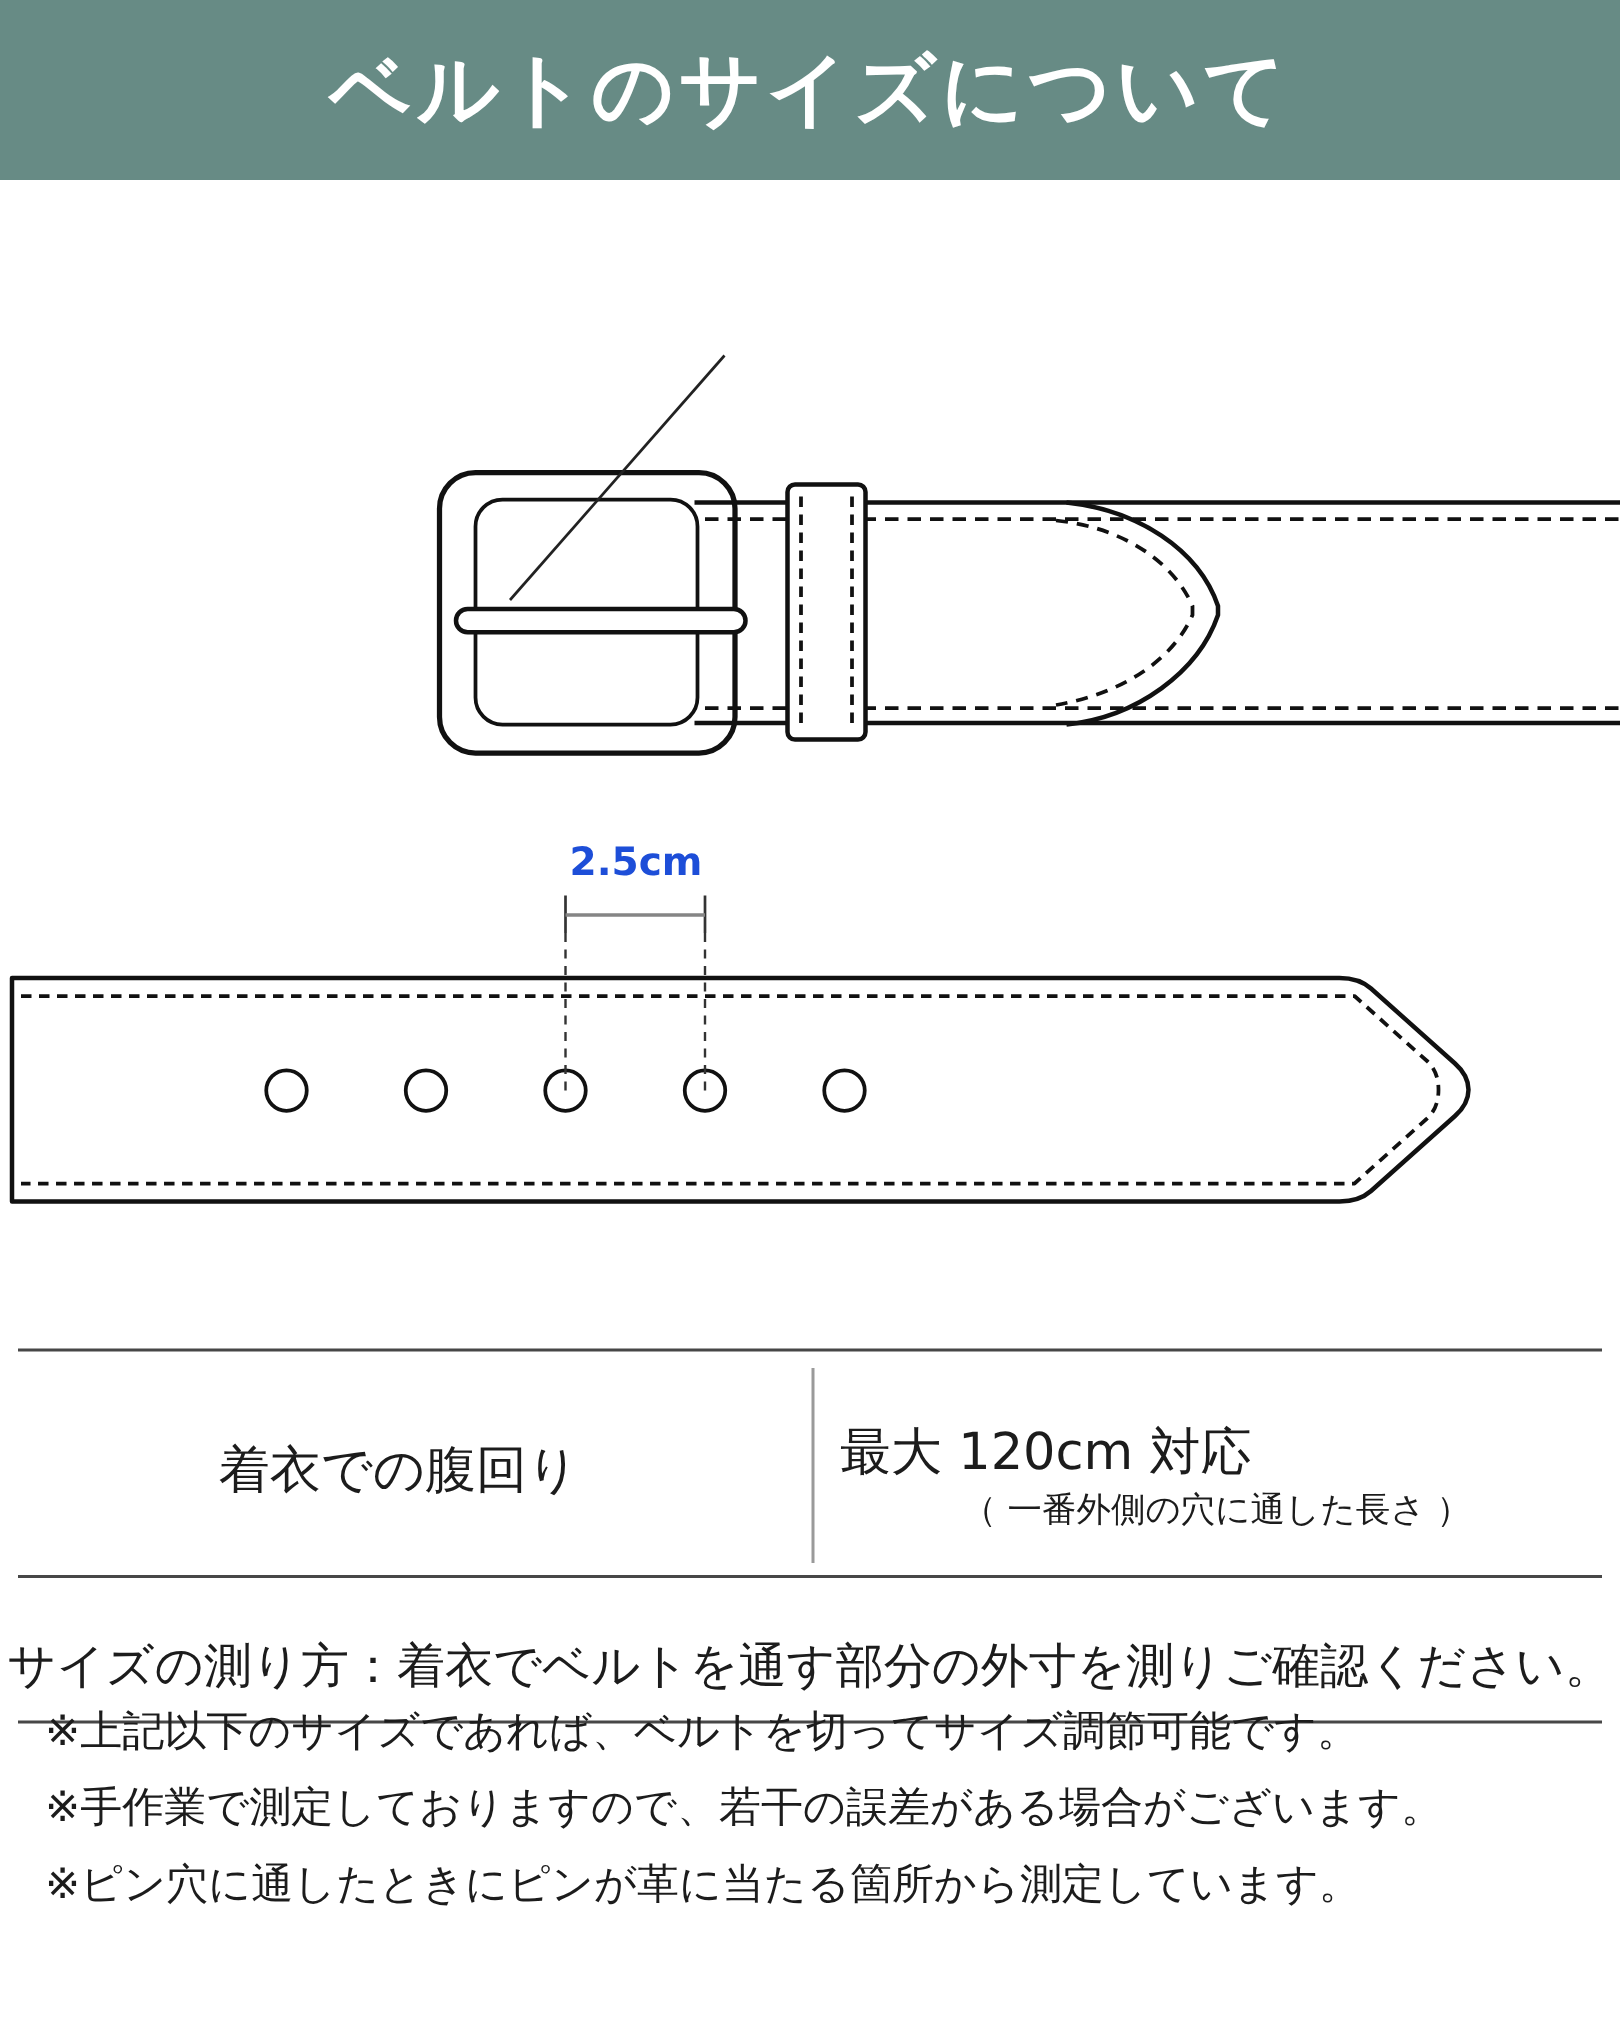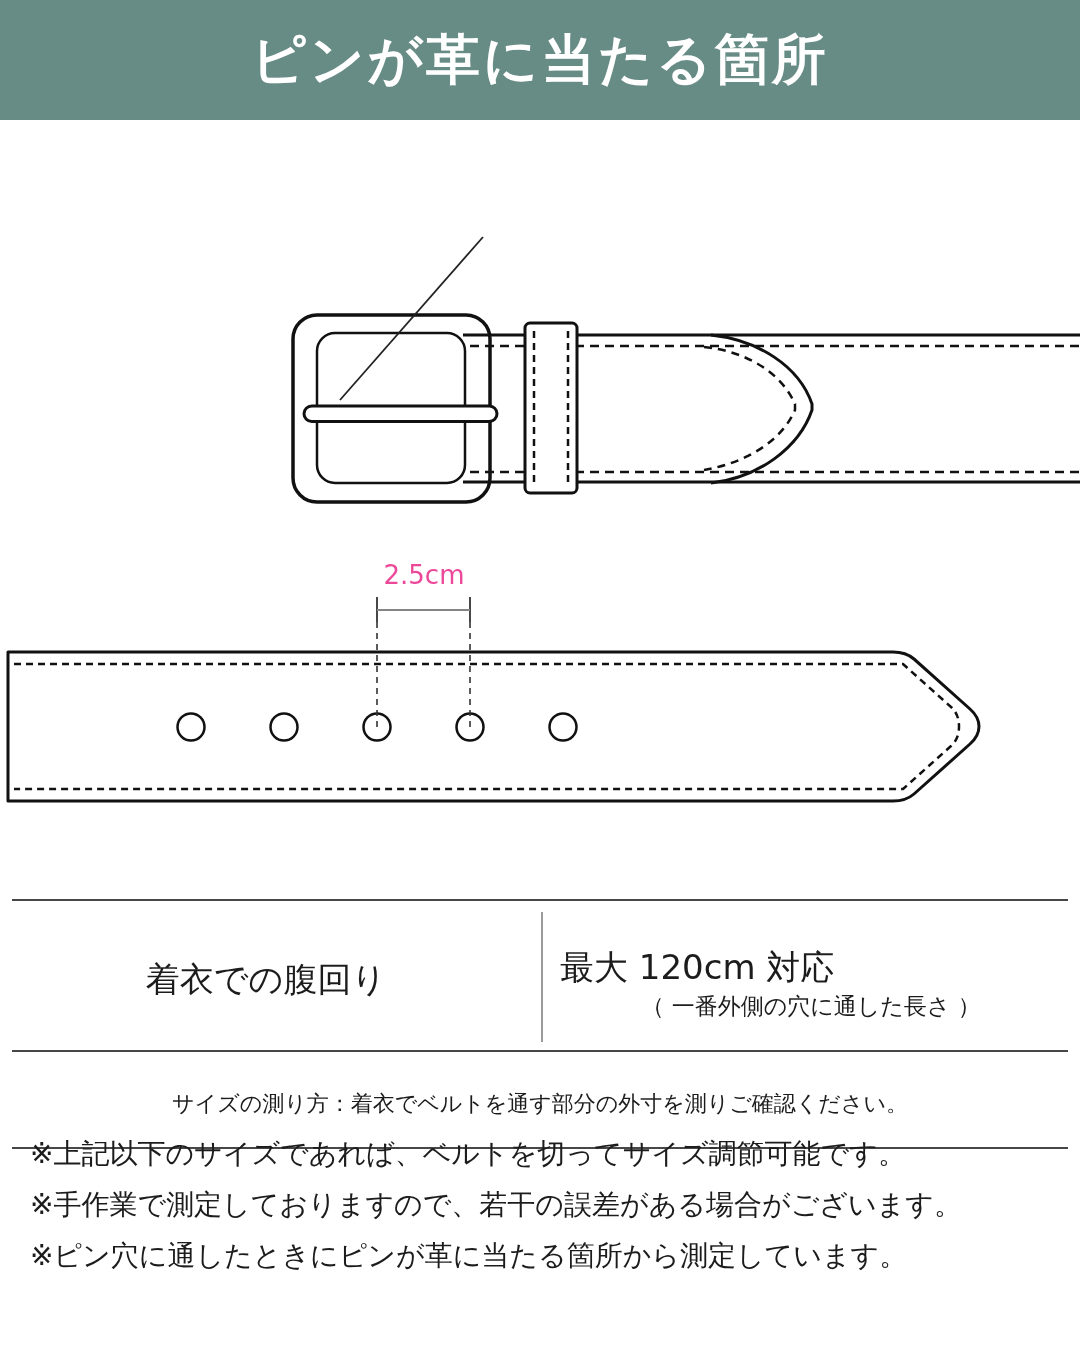--- a/index.html
+++ b/index.html
@@ -41,22 +41,22 @@
     letter-spacing: 0px;
     white-space: nowrap;
     color: #1c1c1c;
   }
   .spacing-label {
     position: absolute;
     left: 354px; top: 560px;
     width: 140px;
     text-align: center;
     font-size: 26px;
-    font-weight: 400;
-    color: #ec4899;
+    font-weight: 700;
+    color: #1d4ed8;
   }
   .rule {
     position: absolute;
     left: 12px;
     width: 1056px;
     height: 2px;
     background: #474747;
   }
   .rule-1 { top: 899px; }
   .rule-2 { top: 1050px; }
@@ -89,42 +89,42 @@
     width: 538px;
     text-align: center;
     font-size: 23px;
     white-space: nowrap;
   }
   .measure-instruction {
     position: absolute;
     left: 0; top: 1089px;
     width: 1080px;
     text-align: center;
-    font-size: 22px;
+    font-size: 32px;
     white-space: nowrap;
   }
   .notes {
     position: absolute;
     left: 30px; top: 1128px;
     width: 1020px;
     list-style: none;
   }
   .note-line {
     font-size: 28px;
     line-height: 51px;
     white-space: nowrap;
   }
 </style>
 </head>
 <body>
 
 <div class="page">
 
   <div class="header">
-    <div class="header-title">ピンが革に当たる箇所</div>
+    <div class="header-title">ベルトのサイズについて</div>
   </div>
 
   <svg class="diagram-svg" viewBox="0 0 1080 1350">
 
     <g fill="none" stroke="#111111">
 
       <rect x="463" y="335" width="620" height="147" fill="#ffffff" stroke="none"></rect>
       <path d="M463,335 H1082" stroke-width="3"></path>
       <path d="M463,482 H1082" stroke-width="3"></path>
       <path d="M470,346 H1082" stroke-width="2.5" stroke-dasharray="9 6"></path>

